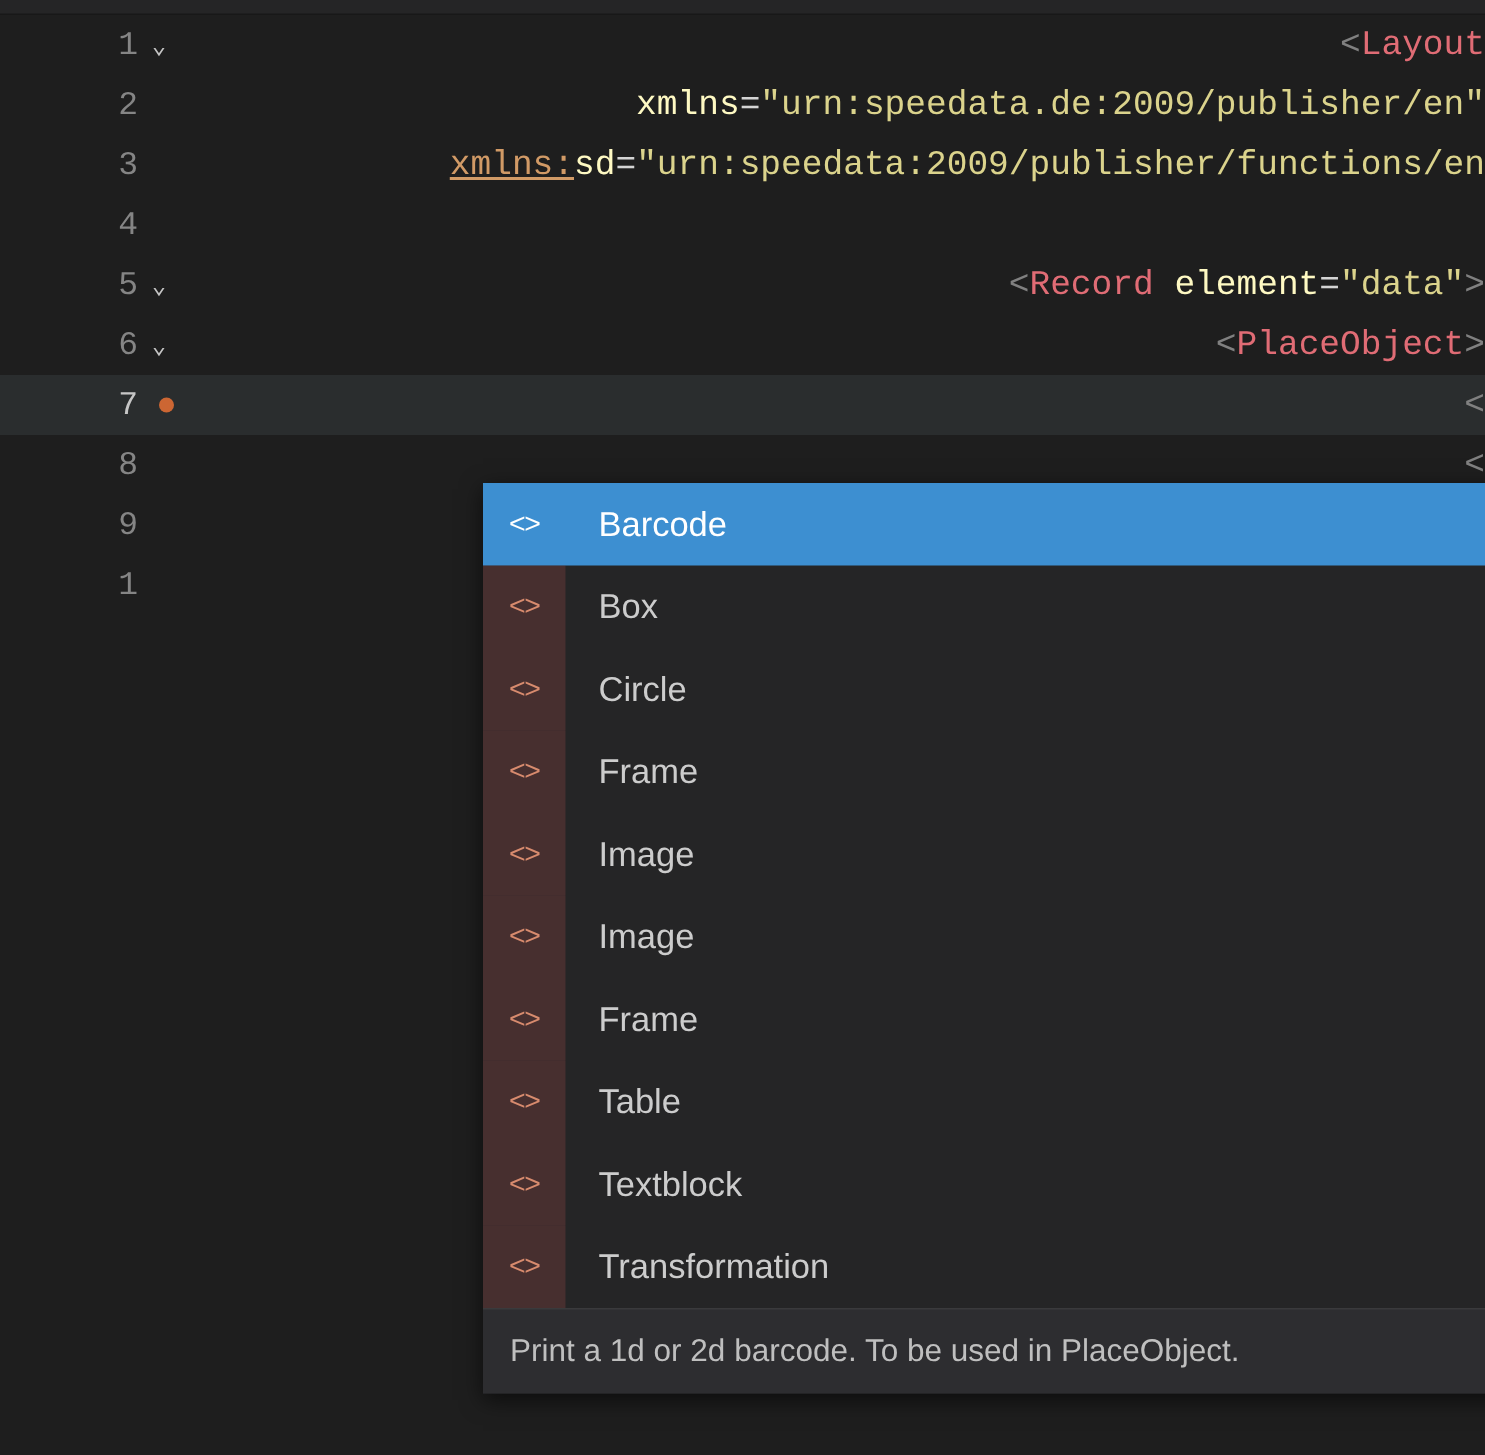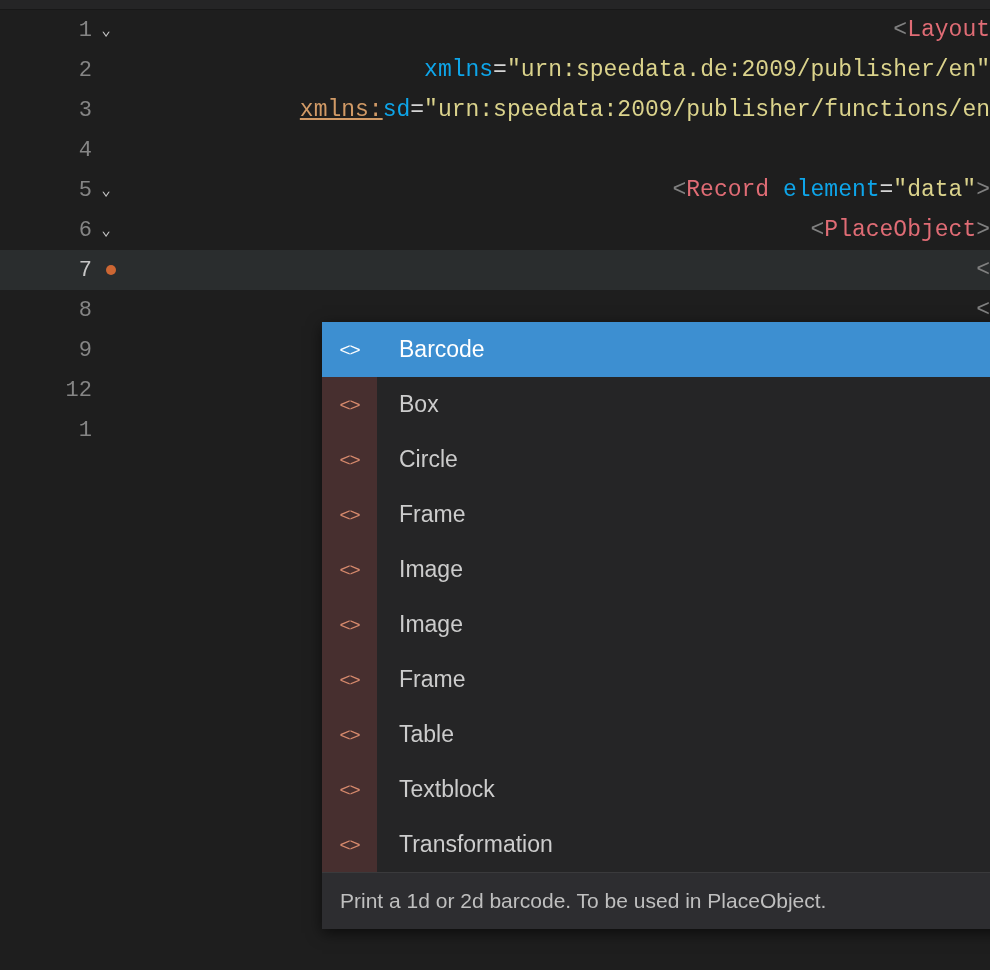--- a/index.html
+++ b/index.html
@@ -67,21 +67,21 @@
   .code-line {
     height: 40px;
     line-height: 40px;
     white-space: pre;
     padding-left: 0;
     text-align: right;
   }
   .code-line.active { background: #2a2d2e; }
   .punct  { color: #808080; }
   .tag    { color: #e06c75; }
-  .attr   { color: #0ea5e9; }
+  .attr   { color: #fef9c3; }
   .ns     { color: #d19a66; text-decoration: underline; }
   .eq     { color: #d4d4d4; }
   .str    { color: #dbd38c; }
 
   
   .popup {
     position: absolute;
     top: 312px;
     left: 198px;
     width: 792px;
@@ -158,24 +158,20 @@
     </div>
     <div class="gutter-line">
       <span class="line-num">8</span>
       <span class="chev"></span>
     </div>
     <div class="gutter-line">
       <span class="line-num">9</span>
       <span class="chev"></span>
     </div>
     <div class="gutter-line">
-      <span class="line-num">12</span>
-      <span class="chev"></span>
-    </div>
-    <div class="gutter-line">
       <span class="line-num">1</span>
       <span class="chev"></span>
     </div>
   </div>
 
   <div class="code">
     <div class="code-line"><span class="punct">&lt;</span><span class="tag">Layout</span></div>
     <div class="code-line">    <span class="attr">xmlns</span><span class="eq">=</span><span class="str">"urn:speedata.de:2009/publisher/en"</span></div>
     <div class="code-line">    <span class="ns">xmlns:</span><span class="attr">sd</span><span class="eq">=</span><span class="str">"urn:speedata:2009/publisher/functions/en</span></div>
     <div class="code-line"></div>

